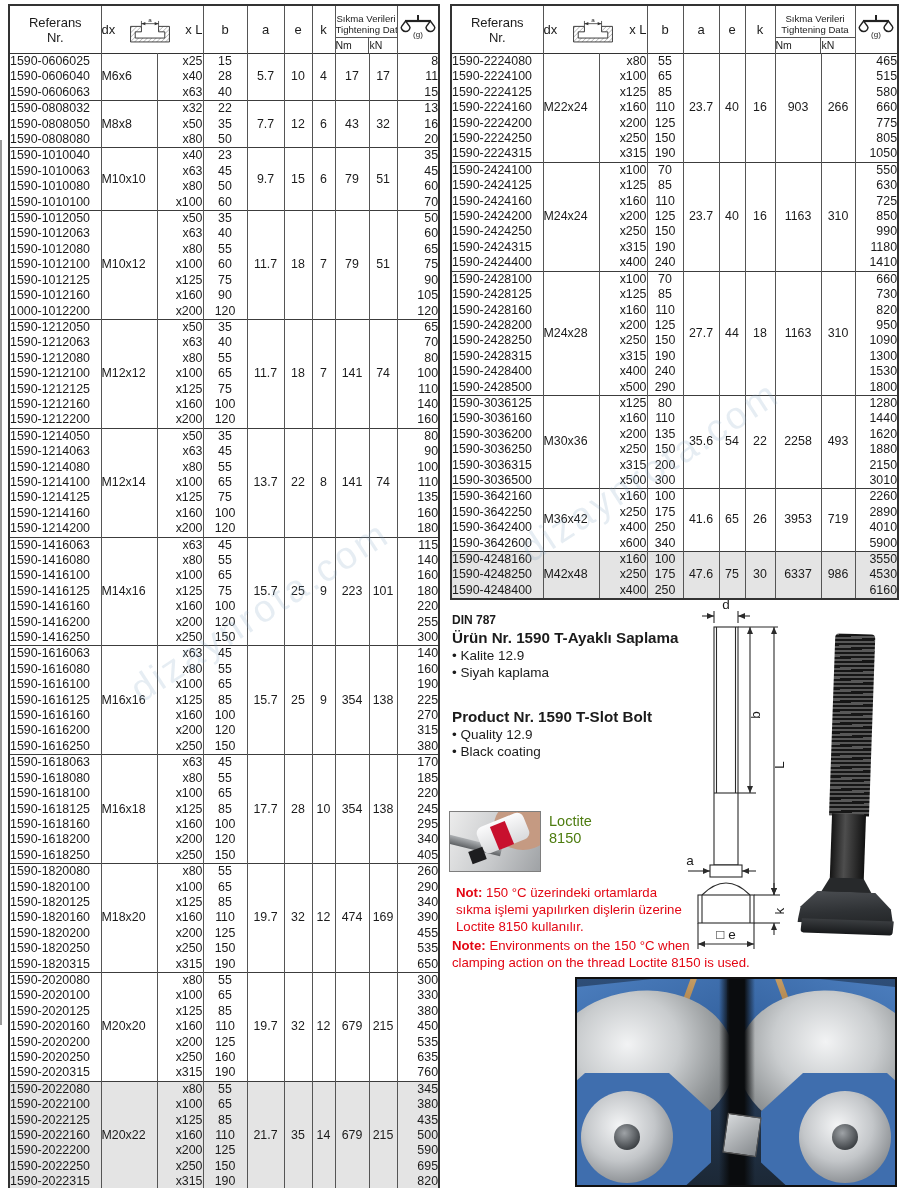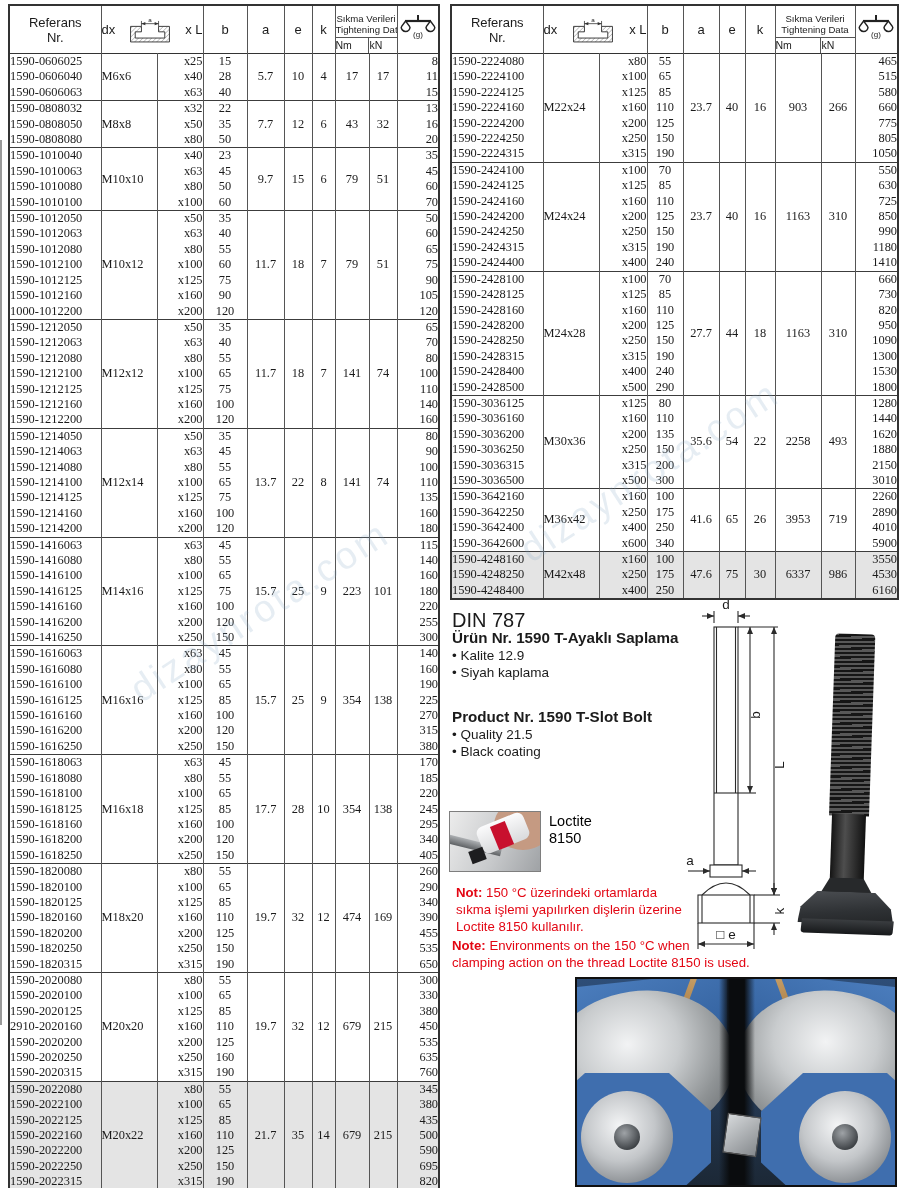--- a/index.html
+++ b/index.html
@@ -9,21 +9,21 @@
   
   table.tbl{position:absolute;border-collapse:collapse;table-layout:fixed;background:#fff;
             border:2px solid #333;}
   .tbl-left{left:8px;top:4px;width:430px;}
   .tbl-right{left:450px;top:4px;width:447px;}
   .tbl td,.tbl th{border-left:1px solid #555;border-right:1px solid #555;
       font-size:12.4px;padding:0;overflow:hidden;white-space:nowrap;vertical-align:middle;}
   .tbl td{height:15.4px;line-height:15.4px;}
   .tbl thead{border-bottom:1.5px solid #333;}
   .tbl thead th{font-weight:normal;height:40px;text-align:center;font-size:13px;}
-  .tbl tbody.group{border-top:1px solid #3c3c3c;font-family:Liberation Serif, serif;}
+  .tbl tbody.group{border-top:1px solid #3c3c3c;}
   .tbl tbody.shaded{background:#e4e4e4;}
   .td-ref{text-align:left;padding-left:4px;}
   .td-size{text-align:left;padding-left:5px;border-right-style:hidden;}
   .td-xl{text-align:right;padding-right:5px;border-left-style:hidden;}
   .td-b,.td-mid{text-align:center;}
   .td-g{text-align:right;padding-right:7px;}
   
   .tbl-left col:nth-child(1){width:92px}.tbl-left col:nth-child(2){width:56px}
   .tbl-left col:nth-child(3){width:46px}.tbl-left col:nth-child(4){width:44px}
   .tbl-left col:nth-child(5){width:37px}.tbl-left col:nth-child(6){width:28px}
@@ -43,25 +43,25 @@
   .tight-units{border-top:1px solid #555;display:flex;margin-top:2px;}
   .tight-units span{text-align:left;font-size:10.5px;padding:1px 0 2px;}
   .tight-units .u-nm{border-right:1px solid #555;}
   .tbl-left .u-nm{width:54.8%}.tbl-left .u-kn{width:45.2%}
   .tbl-right .u-nm{width:57.5%}.tbl-right .u-kn{width:42.5%}
   .th-weight{padding:0;}
 
   
   .abs{position:absolute;}
   .info{left:452px;top:611px;width:235px;}
-  .din{font-size:20px;font-weight:normal;line-height:18px;}
+  .din{font-size:12px;font-weight:bold;line-height:18px;}
   .ptitle{font-size:15.2px;font-weight:bold;line-height:18px;}
   .bullet{font-size:13.5px;line-height:17px;}
   .bullet::before{content:"• ";}.gap2{height:27px}
-  .loctite-cap{left:549px;top:813px;font-size:14.5px;line-height:17px;white-space:pre-line;color:#000000;}
+  .loctite-cap{left:549px;top:813px;font-size:14.5px;line-height:17px;white-space:pre-line;color:#4d7c0f;}
   .note{width:300px;font-size:13.2px;line-height:17px;color:#e30613;}
   .note b{font-weight:bold;}
   .note span{white-space:pre-line;}
   .note-tr{left:456px;top:884px;}
   .note-en{left:452px;top:937px;}
 
   
   .loctite{left:449px;top:811px;width:90px;height:59px;border:1px solid #7e7e7e;
     background:linear-gradient(115deg,#ececec,#c7c9cb 55%,#9fa2a5);overflow:hidden;}
   .loctite div{position:absolute;}
@@ -639,21 +639,21 @@
           <td class="td-b">65</td>
           <td class="td-g">330</td>
         </tr>
         <tr>
           <td class="td-ref">1590-2020125</td>
           <td class="td-xl">x125</td>
           <td class="td-b">85</td>
           <td class="td-g">380</td>
         </tr>
         <tr>
-          <td class="td-ref">2910-2020160</td>
+          <td class="td-ref">1590-2020160</td>
           <td class="td-xl">x160</td>
           <td class="td-b">110</td>
           <td class="td-g">450</td>
         </tr>
         <tr>
           <td class="td-ref">1590-2020200</td>
           <td class="td-xl">x200</td>
           <td class="td-b">125</td>
           <td class="td-g">535</td>
         </tr>
@@ -1036,21 +1036,21 @@
       </tbody>
     </table>
 
   <div class="abs info">
     <div class="din">DIN 787</div>
     <div class="ptitle">Ürün Nr. 1590 T-Ayaklı Saplama</div>
     <div class="bullet">Kalite 12.9</div>
     <div class="bullet">Siyah kaplama</div>
     <div class="gap2"></div>
     <div class="ptitle">Product Nr. 1590 T-Slot Bolt</div>
-    <div class="bullet">Quality 21.5</div>
+    <div class="bullet">Quality 12.9</div>
     <div class="bullet">Black coating</div>
   </div>
 
   <div class="abs drawing">
     <svg width="125" height="372" viewBox="0 0 125 372">
       <g stroke="#2b2b2b" stroke-width="1.1" fill="none">
 
         <line x1="34" y1="26" x2="34" y2="14"></line>
           <line x1="58" y1="26" x2="58" y2="14"></line>
         <line x1="22" y1="19" x2="34" y2="19"></line>

